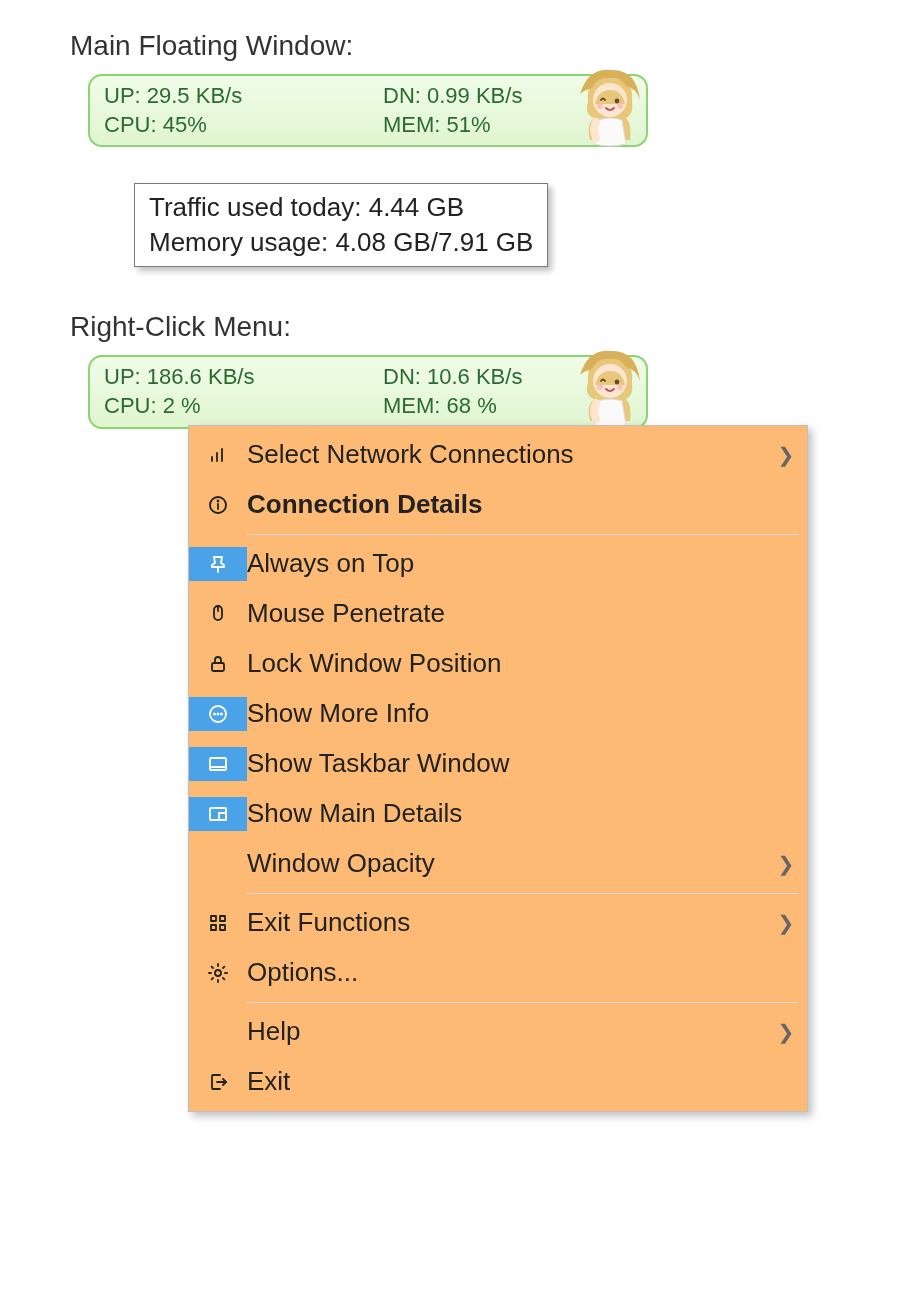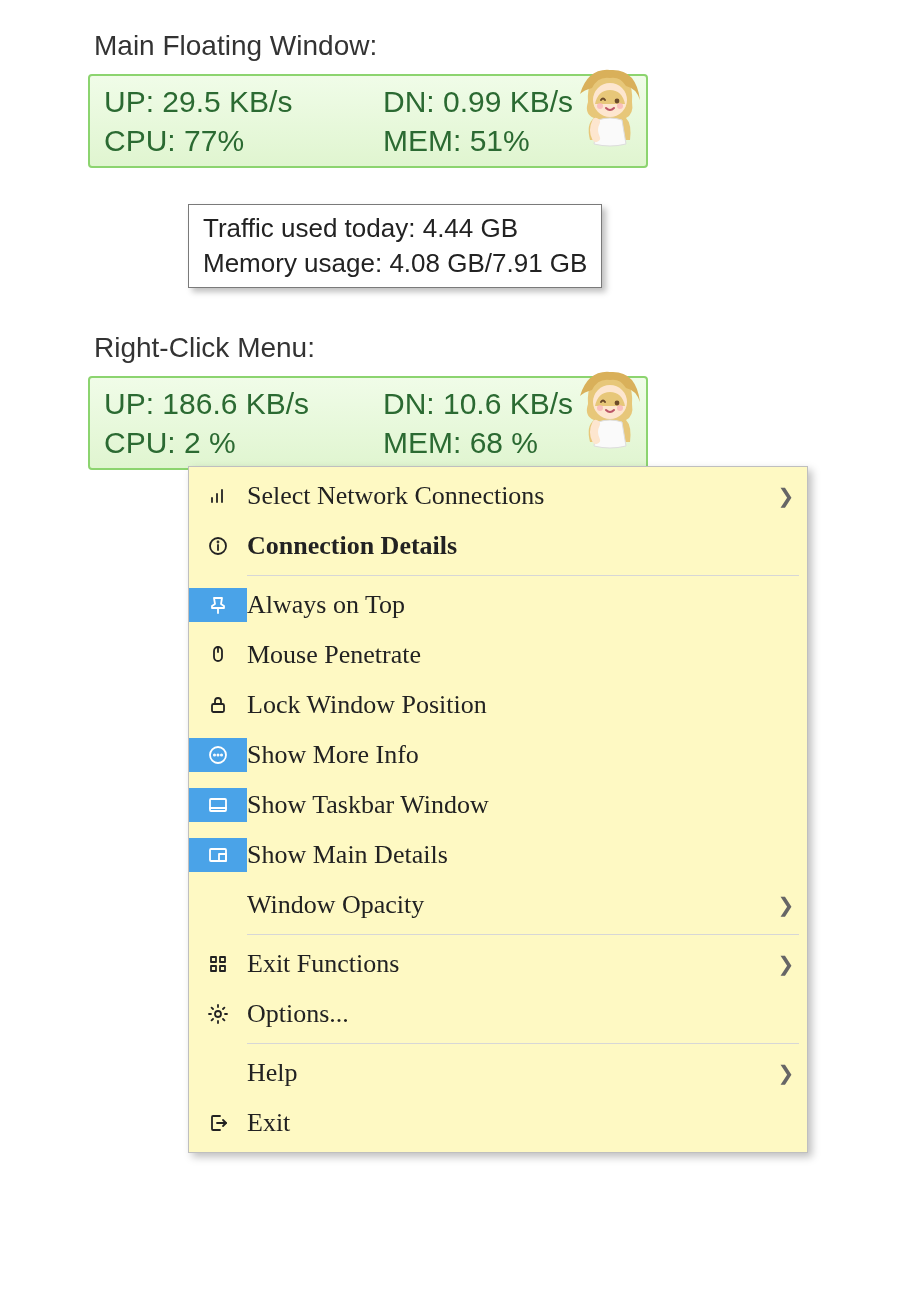--- a/index.html
+++ b/index.html
@@ -9,32 +9,31 @@
     font-family: -apple-system, BlinkMacSystemFont, "Segoe UI", Arial, sans-serif;
     background: #ffffff;
     color: #222;
     font-size: 24px;
     width: 912px;
   }
   .section-label {
     font-size: 28px;
     color: #333;
     margin-bottom: 12px;
-    margin-left: 24px;
   }
   
   .float-widget {
     display: inline-block;
     position: relative;
     border: 2px solid #8cd46f;
-    border-radius: 4px;
+    border-radius: 14px;
     padding: 6px 14px 6px 14px;
     background: linear-gradient(to bottom, #f0fce8, #e0f5d0);
     color: #2b6a32;
-    font-size: 30px;
+    font-size: 22px;
     line-height: 1.3;
     overflow: visible;
     min-width: 560px;
   }
   .float-grid {
     display: grid;
     grid-template-columns: 1fr 1fr;
     column-gap: 30px;
   }
   .avatar {
@@ -42,45 +41,44 @@
     right: -2px;
     top: -10px;
     width: 80px;
     height: 90px;
     pointer-events: none;
   }
   
   .tooltip {
     display: inline-block;
     margin-top: 36px;
-    margin-left: 100px;
+    margin-left: 46px;
     border: 1px solid #7a7a7a;
     background: #fff;
     padding: 6px 14px;
     font-size: 26px;
     color: #222;
     box-shadow: 4px 4px 6px rgba(0,0,0,0.25);
     line-height: 1.35;
   }
   
   .context-container {
     position: relative;
   }
   .context-menu {
     position: relative;
     margin-left: 100px;
     margin-top: -4px;
     width: 620px;
-    background: #fef9c3;
+    background: #fdba74;
     border: 1px solid #bfbfbf;
     box-shadow: 4px 4px 8px rgba(0,0,0,0.25);
     padding: 4px 0;
     font-size: 26px;
     color: #222;
-    font-family: Liberation Serif, serif;
   }
   .menu-item {
     display: grid;
     grid-template-columns: 58px 1fr 30px;
     align-items: center;
     padding: 8px 6px 8px 0;
     cursor: default;
   }
   .menu-item .icon-slot {
     display: flex;
@@ -110,21 +108,21 @@
 </head>
 <body>
 
 <div class="section-label">Main Floating Window:</div>
 
 <div style="margin-left:18px;">
   <div class="float-widget">
     <div class="float-grid">
       <div>UP: 29.5 KB/s</div>
       <div>DN: 0.99 KB/s</div>
-      <div>CPU: 77%</div>
+      <div>CPU: 45%</div>
       <div>MEM: 51%</div>
     </div>
     <svg class="avatar" viewBox="0 0 80 90">
       <path d="M20 36 Q18 6 42 8 Q66 6 64 36 Q66 48 58 52 Q64 58 62 74 L22 74 Q18 58 26 52 Q16 48 20 36 Z" fill="#e7c779"></path>
       <path d="M12 28 Q20 2 42 4 Q68 2 72 34 Q68 22 58 20 Q52 10 42 12 Q30 10 24 22 Q16 24 12 28 Z" fill="#d9b05a"></path>
       <circle cx="42" cy="34" r="17" fill="#fde6cf"></circle>
       <path d="M27 38 Q30 24 42 24 Q54 24 57 38" fill="#e7c779"></path>
       <path d="M33 34 Q35 31 37 34" stroke="#6b4a2a" stroke-width="2" fill="none" stroke-linecap="round"></path>
       <circle cx="49" cy="35" r="2.4" fill="#6b4a2a"></circle>
       <path d="M38 42 Q42 46 46 42" stroke="#b56" stroke-width="2" fill="none" stroke-linecap="round"></path>

